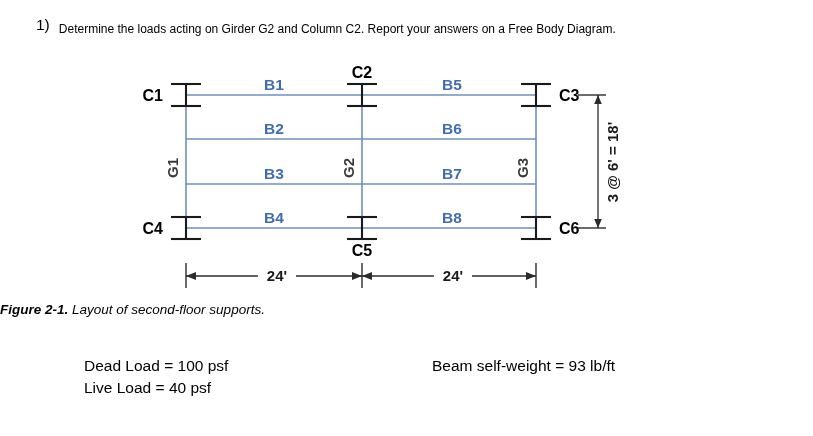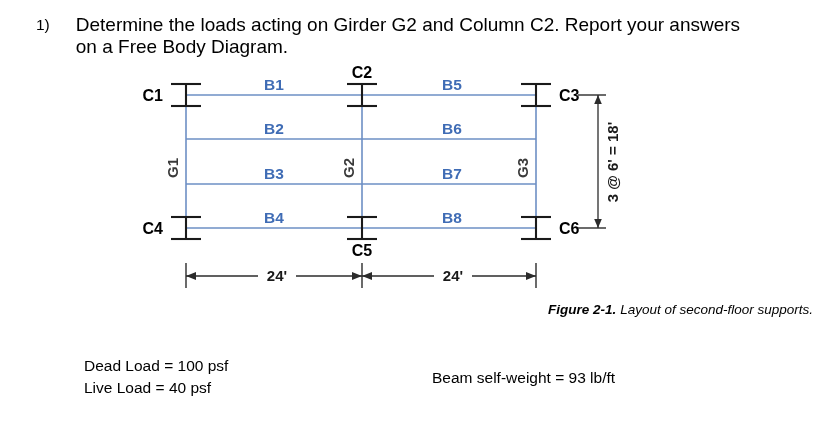--- a/index.html
+++ b/index.html
@@ -25,24 +25,23 @@
     display: flex;
     align-items: flex-start;
   }
   #question .q-num {
     font-size: 15.5px;
     line-height: 22px;
     white-space: nowrap;
     padding-right: 9px;
   }
   #question .q-text {
-    font-size: 19px;
-    line-height: 22px;
+    font-size: 12px;
+    line-height: 30px;
     max-width: 700px;
-    margin-left: 17px;
   }
 
   
   #diagram-wrap {
     position: absolute;
     left: 0;
     top: 60px;
     width: 792px;
     height: 245px;
   }
@@ -78,21 +77,21 @@
     font-weight: bold;
     fill: #1a1a1a;
   }
 
   
   #caption {
     position: absolute;
     left: 0;
     top: 302px;
     width: 813px;
-    text-align: right;
+    text-align: left;
     font-size: 13.5px;
   }
   #caption .cap-num {
     font-weight: bold;
     font-style: italic;
   }
   #caption .cap-text {
     font-style: italic;
   }
 
@@ -103,21 +102,21 @@
     top: 355px;
     width: 714px;
     height: 60px;
   }
   .load-col {
     position: absolute;
     font-size: 15.5px;
     line-height: 21.5px;
   }
   #load-col-left { left: 84px; top: 0; }
-  #load-col-right { left: 432px; top: 12px; }
+  #load-col-right { left: 432px; top: 0; }
   .load-line { white-space: nowrap; }
 </style>
 </head>
 <body>
 
 <div id="question">
   <span class="q-num">1)</span>
   <span class="q-text">Determine the loads acting on Girder G2 and Column C2. Report your answers on a Free Body Diagram.</span>
 </div>
 

